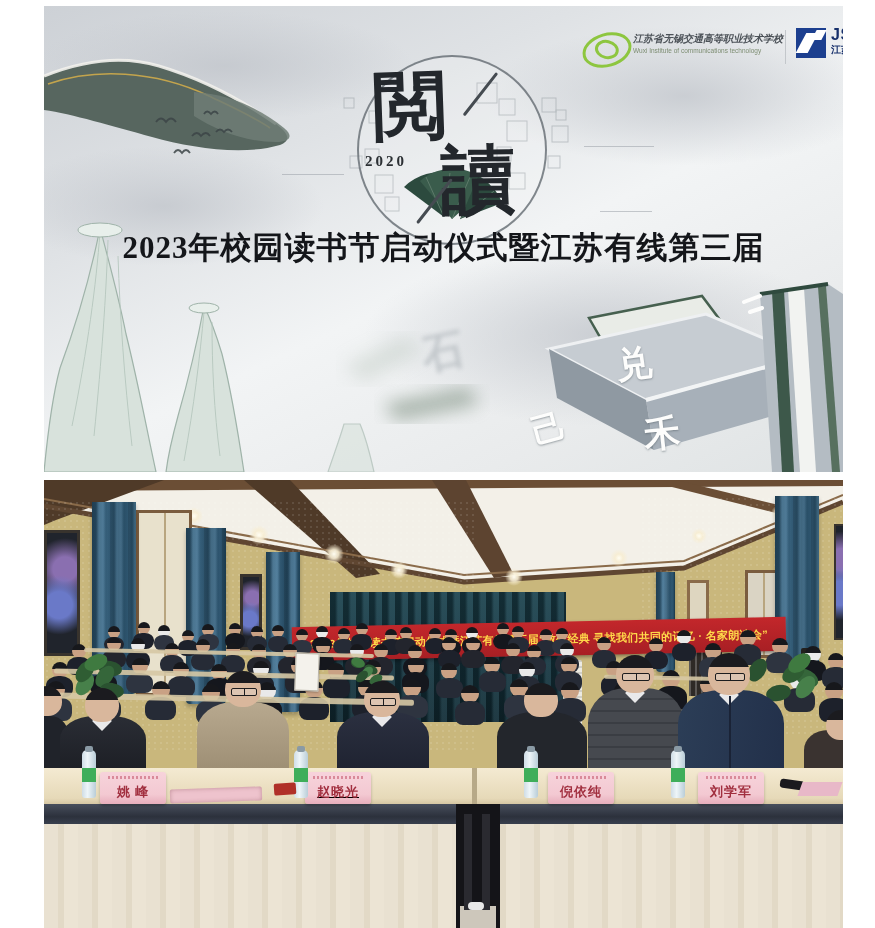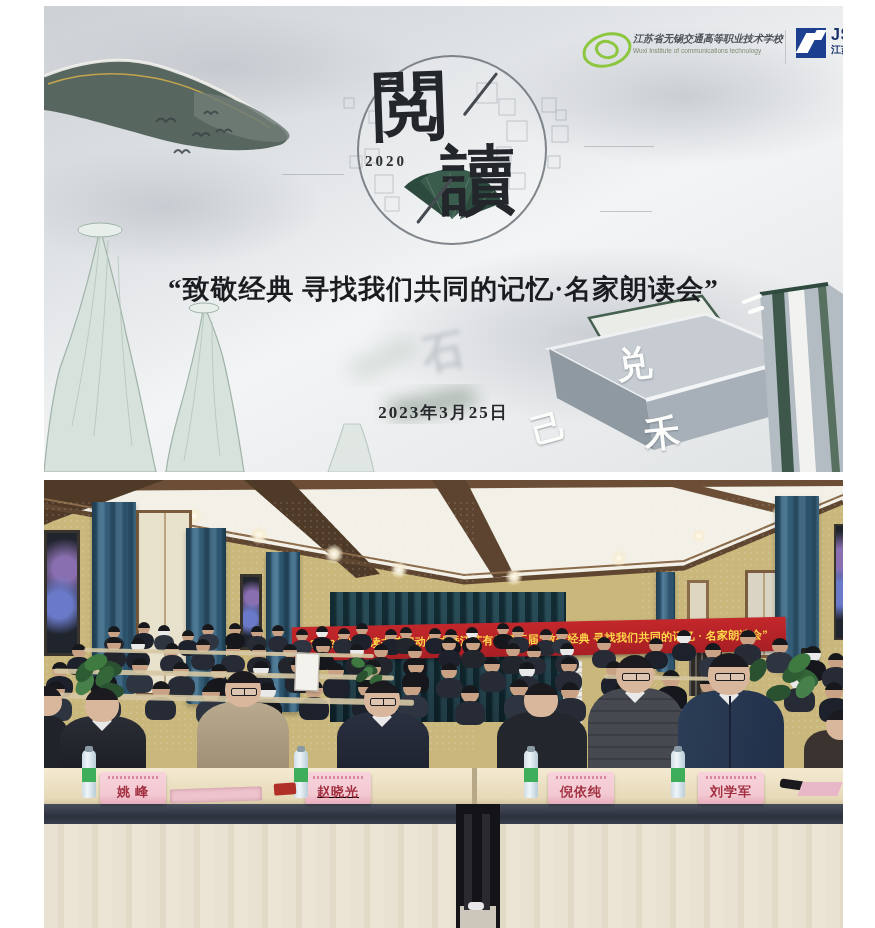--- a/index.html
+++ b/index.html
@@ -251,22 +251,21 @@
       <span class="school-en">Wuxi Institute of communications technology</span>
       <i class="logo-divider"></i>
       <span class="jscn-mark">
           <b></b>
           <u></u>
         </span>
       <span class="jscn-acro">JSCN</span>
       <span class="jscn-cn">江苏有线</span>
     </div>
 
-    <h2 class="poster-subtitle">“致敬经典 寻找我们共同的记忆·名家朗读会”</h2>
-    <div class="poster-date">2023年3月25日</div>
+    <h1 class="poster-title">2023年校园读书节启动仪式暨江苏有线第三届</h1>
 
     <div id="floating-chars">
         <div class="float-char" style="left: 572px; top: 334px; font-size: 36px; transform: rotate(-8deg);">兑</div>
         <div class="float-char" style="left: 488px; top: 400px; font-size: 34px; transform: rotate(-15deg);">己</div>
         <div class="float-char" style="left: 600px; top: 404px; font-size: 36px; transform: rotate(-6deg);">禾</div>
       </div>
     <div class="faint-char">石</div>
   </figure>
 
   <figure class="photo">

